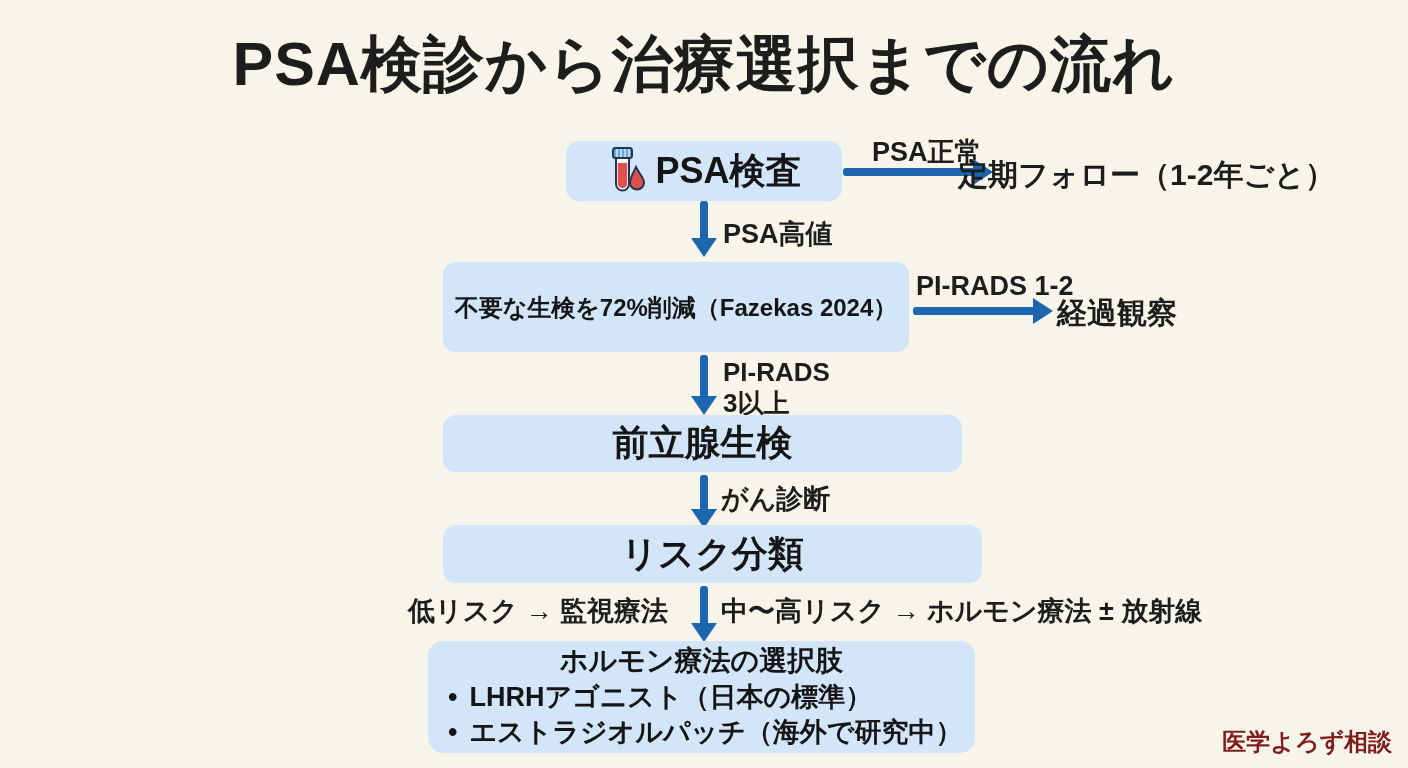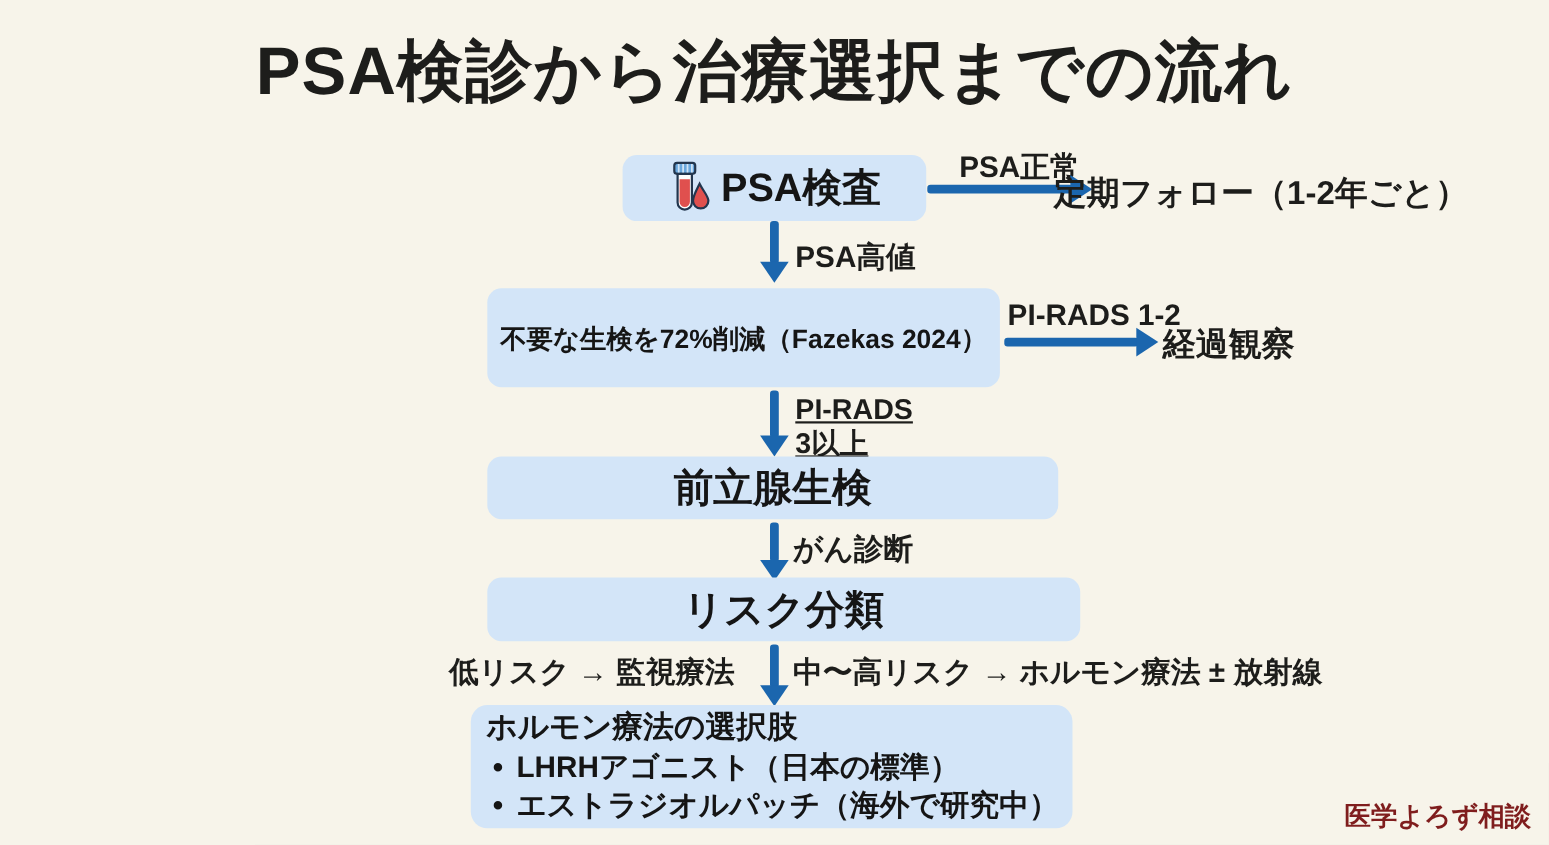--- a/index.html
+++ b/index.html
@@ -31,25 +31,25 @@
   .harrow .head{position:absolute;right:0;top:50%;transform:translateY(-50%);
     width:0;height:0;border-top:13px solid transparent;
     border-bottom:13px solid transparent;border-left:20px solid #1b66ae;}
   .varrow{position:absolute;width:28px;}
   .varrow .stem{position:absolute;top:0;left:50%;transform:translateX(-50%);
     width:8px;background:#1b66ae;border-radius:3px;}
   .varrow .head{position:absolute;bottom:0;left:50%;transform:translateX(-50%);
     width:0;height:0;border-left:13px solid transparent;
     border-right:13px solid transparent;border-top:19px solid #1b66ae;}
   .hormone-inner{display:flex;flex-direction:column;width:100%;padding:0 14px;box-sizing:border-box;}
-  .hormone-title{font-size:28px;font-weight:700;line-height:1.3;}
+  .hormone-title{text-align:center;font-size:28px;font-weight:700;line-height:1.3;}
   .hormone-option{font-size:27px;font-weight:700;line-height:1.32;text-align:left;padding-left:6px;white-space:nowrap;}
   .hormone-option .bullet{margin-right:12px;}
   .watermark{position:absolute;right:16px;top:726px;font-size:24px;font-weight:700;color:#7f1d1d;}
-  .two-line{line-height:1.18;text-decoration:underline;}
+  .two-line{line-height:1.18;}
   .icon{flex:0 0 auto;display:block;}
 </style>
 </head>
 <body>
 
 <div class="canvas">
 
   <div class="title">PSA検診から治療選択までの流れ</div>
 
   <div class="box box-row" style="left:566px;top:141px;width:276px;height:60px;">

